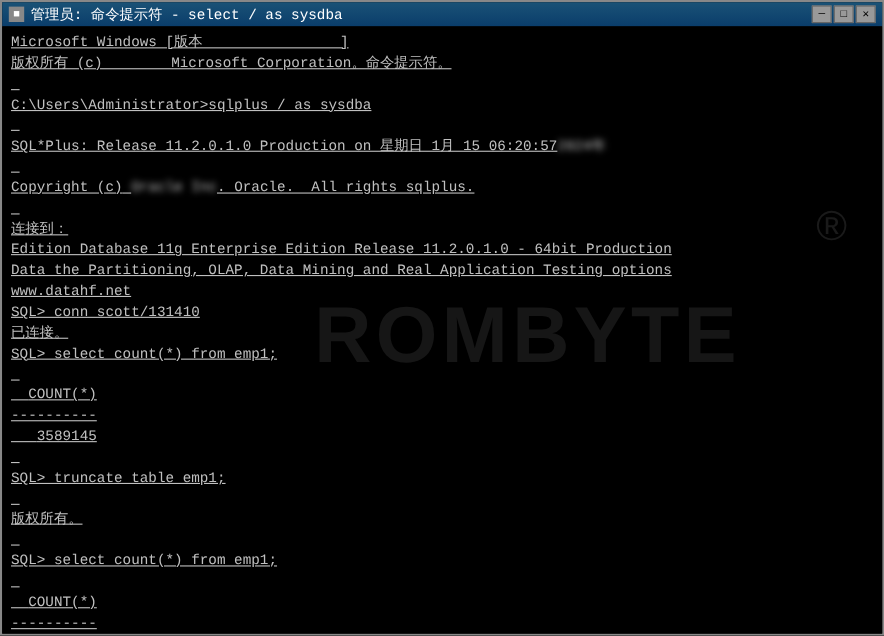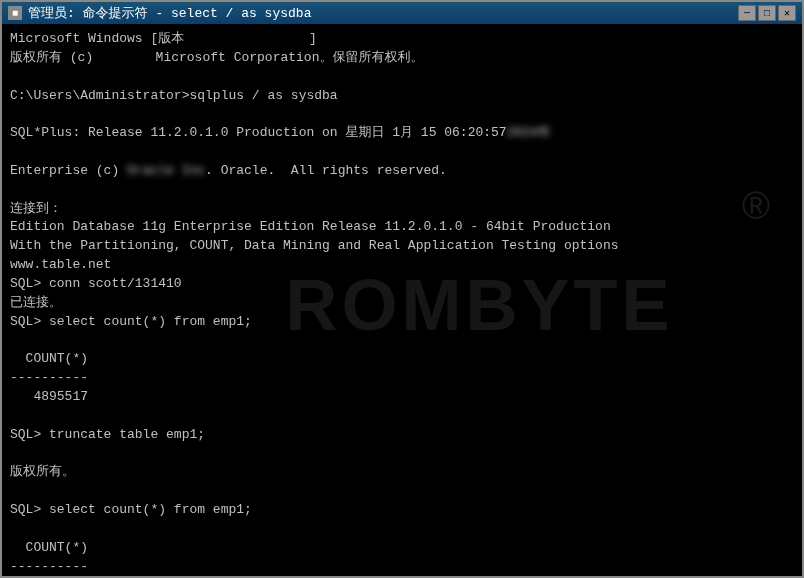--- a/index.html
+++ b/index.html
@@ -112,20 +112,21 @@
       font-family: Arial, sans-serif;
     }
 
     .blurred {
       filter: blur(3px);
       display: inline-block;
     }
 
     .line {
       min-height: 1.45em;
+      text-decoration: underline;
     }
 
     .separator-line {
       color: #c0c0c0;
     }
   </style>
 </head>
 <body>
 
 <div class="window">
@@ -137,39 +138,39 @@
     <div class="title-bar-buttons">
       <div class="title-btn">─</div>
       <div class="title-btn">□</div>
       <div class="title-btn">✕</div>
     </div>
   </div>
   <div class="console-area">
     <div class="watermark">ROMBYTE</div>
     <div class="registered-mark">®</div>
     <pre><span class="line">Microsoft Windows [版本                ]</span>
-<span class="line">版权所有 (c)        Microsoft Corporation。保留所有权利。</span>
+<span class="line">版权所有 (c)        Microsoft Corporation。命令提示符。</span>
 <span class="line"> </span>
 <span class="line">C:\Users\Administrator&gt;sqlplus / as sysdba</span>
 <span class="line"> </span>
 <span class="line"><span>SQL*Plus: Release 11.2.0.1.0 Production on 星期日 1月 15 06:20:57</span><span class="blurred">2024年</span></span>
 <span class="line"> </span>
-<span class="line"><span>Enterprise (c)</span> <span class="blurred">Oracle Inc</span><span>. Oracle.  All rights reserved.</span></span>
+<span class="line"><span>Copyright (c)</span> <span class="blurred">Oracle Inc</span><span>. Oracle.  All rights sqlplus.</span></span>
 <span class="line"> </span>
 <span class="line">连接到：</span>
 <span class="line">Edition Database 11g Enterprise Edition Release 11.2.0.1.0 - 64bit Production</span>
-<span class="line">With the Partitioning, COUNT, Data Mining and Real Application Testing options</span>
-<span class="line">www.table.net</span>
+<span class="line">Data the Partitioning, OLAP, Data Mining and Real Application Testing options</span>
+<span class="line">www.datahf.net</span>
 <span class="line">SQL&gt; conn scott/131410</span>
 <span class="line">已连接。</span>
 <span class="line">SQL&gt; select count(*) from emp1;</span>
 <span class="line"> </span>
 <span class="line">  COUNT(*)</span>
 <span class="line separator-line">----------</span>
-<span class="line">   4895517</span>
+<span class="line">   3589145</span>
 <span class="line"> </span>
 <span class="line">SQL&gt; truncate table emp1;</span>
 <span class="line"> </span>
 <span class="line">版权所有。</span>
 <span class="line"> </span>
 <span class="line">SQL&gt; select count(*) from emp1;</span>
 <span class="line"> </span>
 <span class="line">  COUNT(*)</span>
 <span class="line separator-line">----------</span>
 

